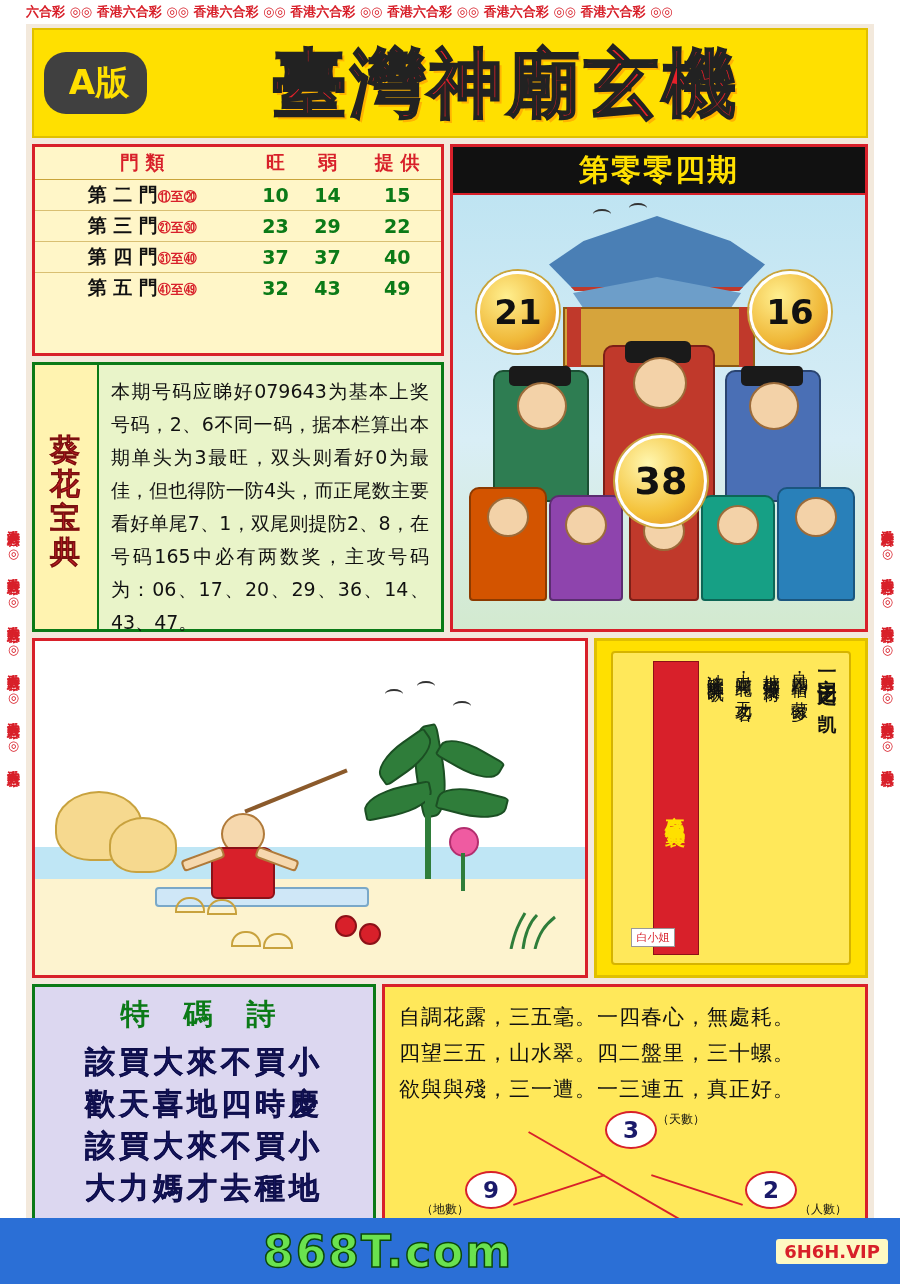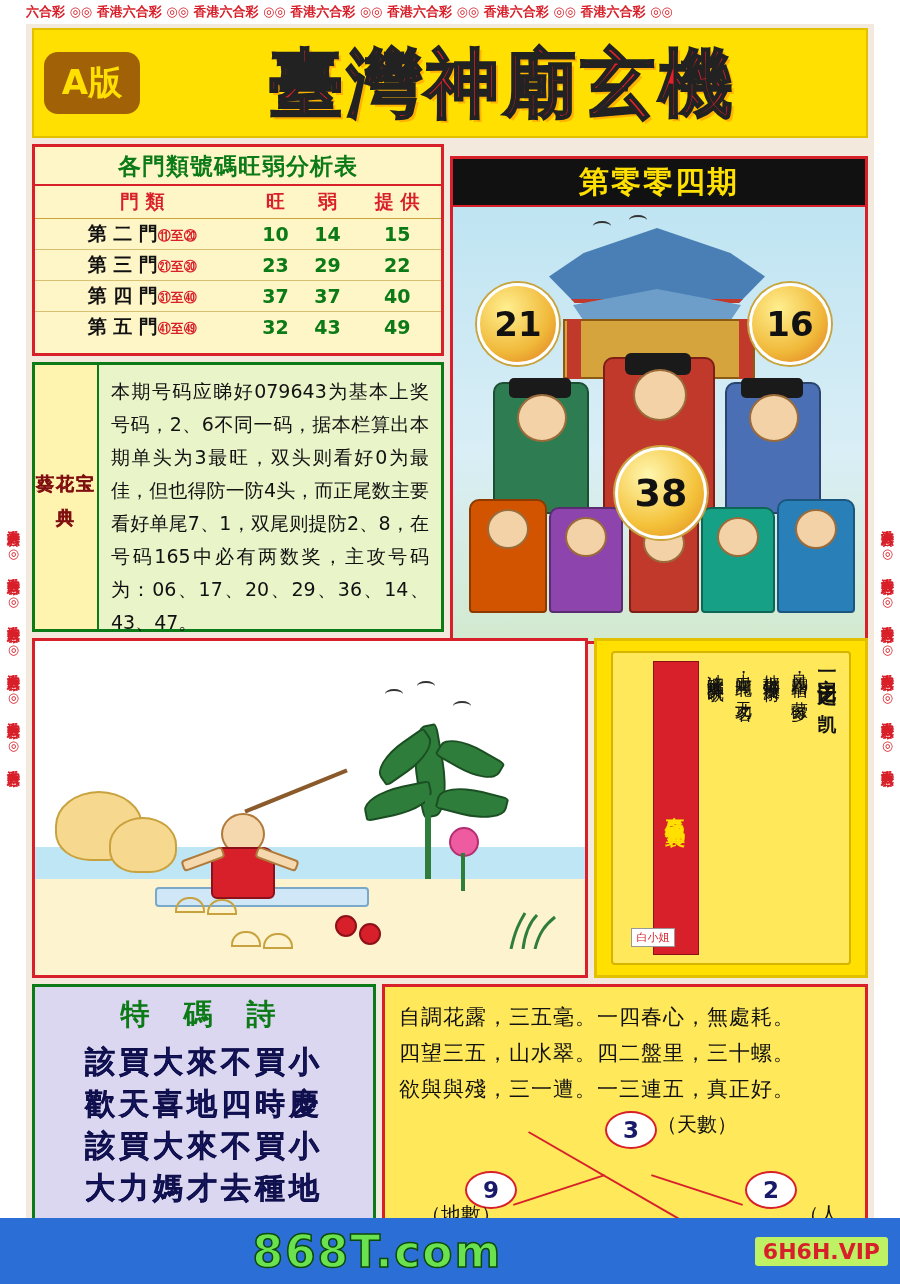--- a/index.html
+++ b/index.html
@@ -46,26 +46,27 @@
   
   .title-banner{
     position:absolute;left:6px;top:4px;width:836px;height:110px;
     background:#ffe000;
     border:2px solid #e0c000;
     display:flex;align-items:center;
     box-sizing:border-box;
   }
   .title-badge{
     width:96px;height:62px;margin-left:10px;
-    background:#a16207;color:#ffe000;
-    border-radius:14px;
+    background:#404040;color:#ffe000;
+    border-radius:22px;
     display:flex;align-items:center;justify-content:center;
     font-size:34px;font-weight:bold;
     font-family:"DejaVu Sans","Liberation Sans",sans-serif;
     flex:0 0 auto;
+    padding-left:7px;
   }
   .title-text{
     flex:1;text-align:center;
     font-size:74px;font-weight:bold;
     color:#e8202a;
     -webkit-text-stroke:2px #222;
     text-shadow:3px 3px 0 #ffb300;
     letter-spacing:4px;
     line-height:96px;
     font-family:"DejaVu Sans","Liberation Sans",sans-serif;
@@ -95,21 +96,21 @@
   }
   table.atable tr:last-child td{border-bottom:none;}
   td.cat{color:#111;font-weight:bold;font-size:17px;text-align:left;padding-left:10px;}
   td.cat .rng{
     display:inline-block;color:#d8202a;font-size:13px;
   }
   td.num{color:#0b7a17;font-weight:bold;font-size:21px;}
 
   
   .issue-panel{
-    position:absolute;left:424px;top:132px;width:418px;height:488px;
+    position:absolute;left:424px;top:120px;width:418px;height:488px;
     background:#e8f3c0;
     border:3px solid #d8202a;
     box-sizing:border-box;overflow:hidden;
   }
   .issue-header{
     height:46px;background:#111;
     display:flex;align-items:center;justify-content:center;
     border-bottom:2px solid #d8202a;
   }
   .issue-header .txt{
@@ -175,21 +176,21 @@
     box-sizing:border-box;display:flex;
   }
   .sf-label{
     width:62px;flex:0 0 62px;
     background:#fff3b0;
     border-right:2px solid #0b7a17;
     display:flex;align-items:center;justify-content:center;
     text-align:center;
   }
   .sf-label span{
-    font-size:18px;font-weight:bold;color:#d8202a;
+    font-size:30px;font-weight:bold;color:#d8202a;
     line-height:34px;letter-spacing:2px;margin-top:8px;
     -webkit-text-stroke:0.5px #7a1010;
   }
   .sf-body{
     flex:1;padding:10px 12px;
     font-size:19px;line-height:33px;color:#111;
     text-align:justify;
   }
 
   
@@ -287,21 +288,21 @@
   .nums{position:relative;height:108px;margin-top:2px;}
   .oval{
     position:absolute;width:48px;height:34px;border-radius:50%;
     background:#fff;border:2px solid #d8202a;
     display:flex;align-items:center;justify-content:center;
     font-size:23px;font-weight:bold;color:#1a1a6a;
   }
   .o-top{left:206px;top:2px;}
   .o-left{left:66px;top:62px;}
   .o-right{left:346px;top:62px;}
-  .lbl{position:absolute;font-size:20px;color:#111;}
+  .lbl{position:absolute;font-size:12px;color:#111;}
   .lbl-tian{left:258px;top:2px;}
   .lbl-di{left:22px;top:92px;}
   .lbl-ren{left:400px;top:92px;}
   .vline{position:absolute;background:#d8202a;height:2px;}
   .vline.l1{left:112px;top:80px;width:96px;transform:rotate(-18deg);}
   .vline.l2{left:250px;top:80px;width:96px;transform:rotate(18deg);}
   .vline.l3{left:114px;top:80px;width:232px;}
 
   
   .footer{
@@ -312,43 +313,42 @@
   .footer .fl{
     font-size:30px;font-weight:bold;color:#d8202a;
     -webkit-text-stroke:1px #fff;margin-left:10px;letter-spacing:2px;
   }
   .footer .fc{
     flex:1;text-align:center;font-size:44px;font-weight:bold;
     color:#6ae24f;-webkit-text-stroke:1.5px #0b4a08;letter-spacing:2px;
     font-family:"DejaVu Sans","Liberation Sans",sans-serif;
   }
   .footer .fr{
-    margin-right:12px;font-size:22px;font-weight:bold;color:#d8202a;
-    background:#bef264;padding:2px 8px;border-radius:3px;
+    margin-right:12px;font-size:18px;font-weight:bold;color:#d8202a;
+    background:#fef9c3;padding:2px 8px;border-radius:3px;
   }
 </style>
 </head>
 <body>
 
 <div class="page">
 
   <div class="border-top"><span>香港六合彩 ◎◎ 香港六合彩 ◎◎ 香港六合彩 ◎◎ 香港六合彩 ◎◎ 香港六合彩 ◎◎ 香港六合彩 ◎◎ 香港六合彩 ◎◎</span></div>
   <div class="border-bottom"><span>香港六合彩 ◎◎ 香港六合彩 ◎◎ 香港六合彩 ◎◎ 香港六合彩 ◎◎ 香港六合彩 ◎◎ 香港六合彩 ◎◎ 香港六合彩 ◎◎</span></div>
   <div class="border-left"><span>香港六合彩 ◎◎ 香港六合彩 ◎◎ 香港六合彩 ◎◎ 香港六合彩 ◎◎ 香港六合彩 ◎◎ 香港六合彩</span></div>
   <div class="border-right"><span>香港六合彩 ◎◎ 香港六合彩 ◎◎ 香港六合彩 ◎◎ 香港六合彩 ◎◎ 香港六合彩 ◎◎ 香港六合彩</span></div>
 
   <div class="content">
 
     <div class="title-banner">
       <div class="title-badge">A版</div>
       <div class="title-text">臺灣神廟玄機</div>
     </div>
 
     <div class="analysis">
-      <div class="analysis-title">各門類號碼旺弱分析表</div>
       <table class="atable">
         <thead>
           <tr>
             <th>門 類</th>
             <th>旺</th>
             <th>弱</th>
             <th>提 供</th>
           </tr>
         </thead>
         <tbody>

